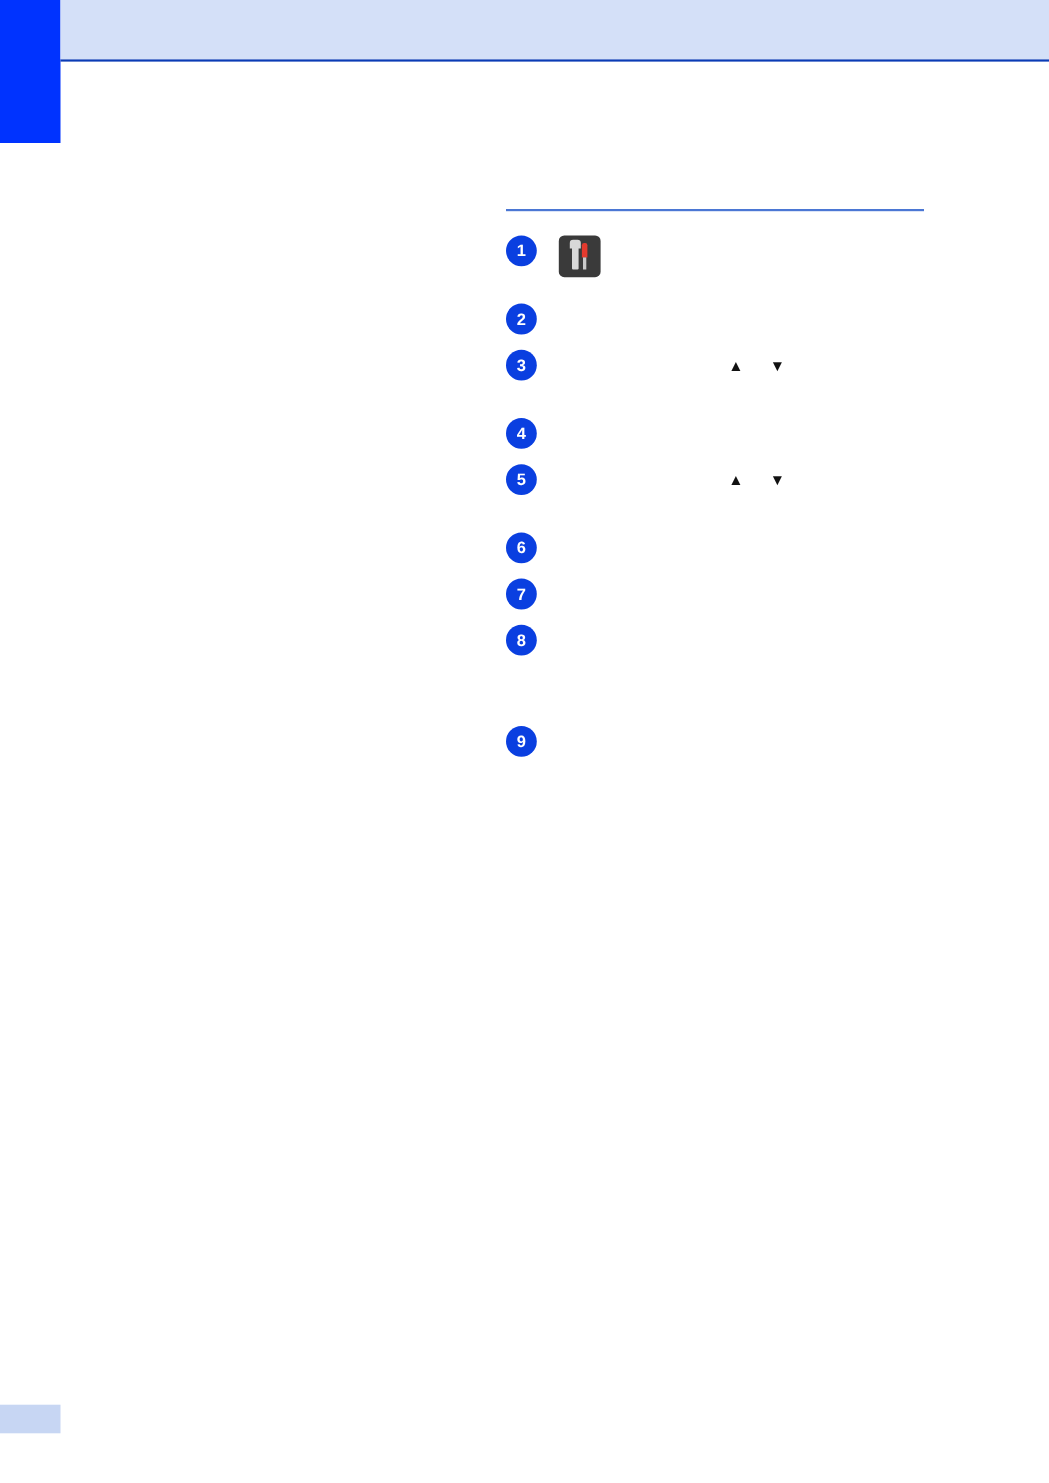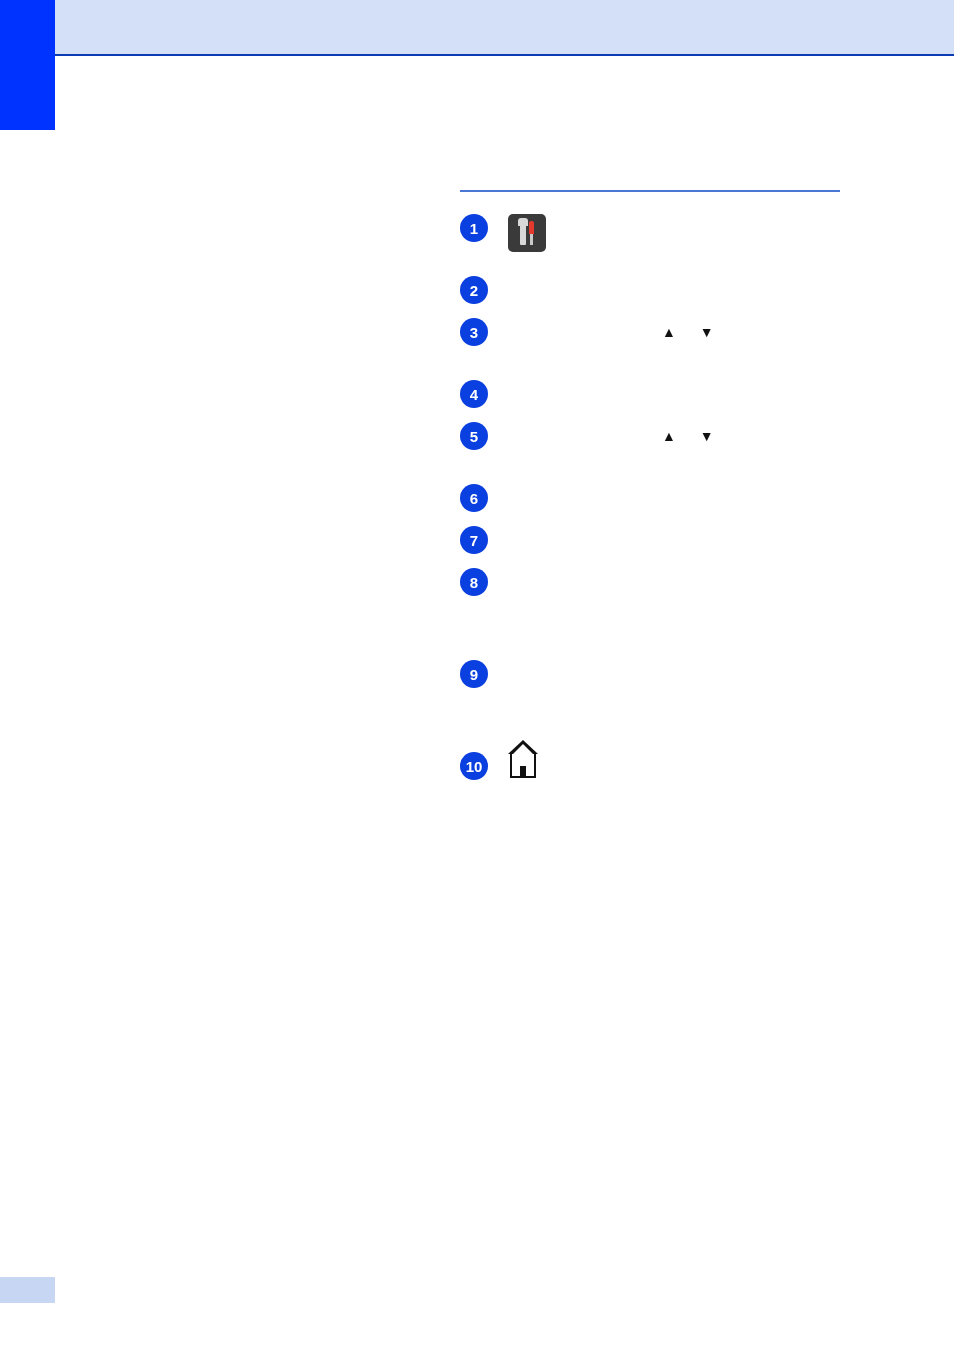--- a/index.html
+++ b/index.html
@@ -237,25 +237,17 @@
     <div class="step tall3">
       <div class="badge">8</div>
       <div class="step-body"></div>
     </div>
 
     <div class="step tall3">
       <div class="badge">9</div>
       <div class="step-body"></div>
     </div>
 
-    <div class="step">
-      <div class="badge">10</div>
-      <div class="step-body">
-        <div class="home-icon">
-          <div class="home-door"></div>
-        </div>
-      </div>
-    </div>
 
   </div>
 
   <div class="page-number-box"></div>
 </div>
 
 </body></html>

